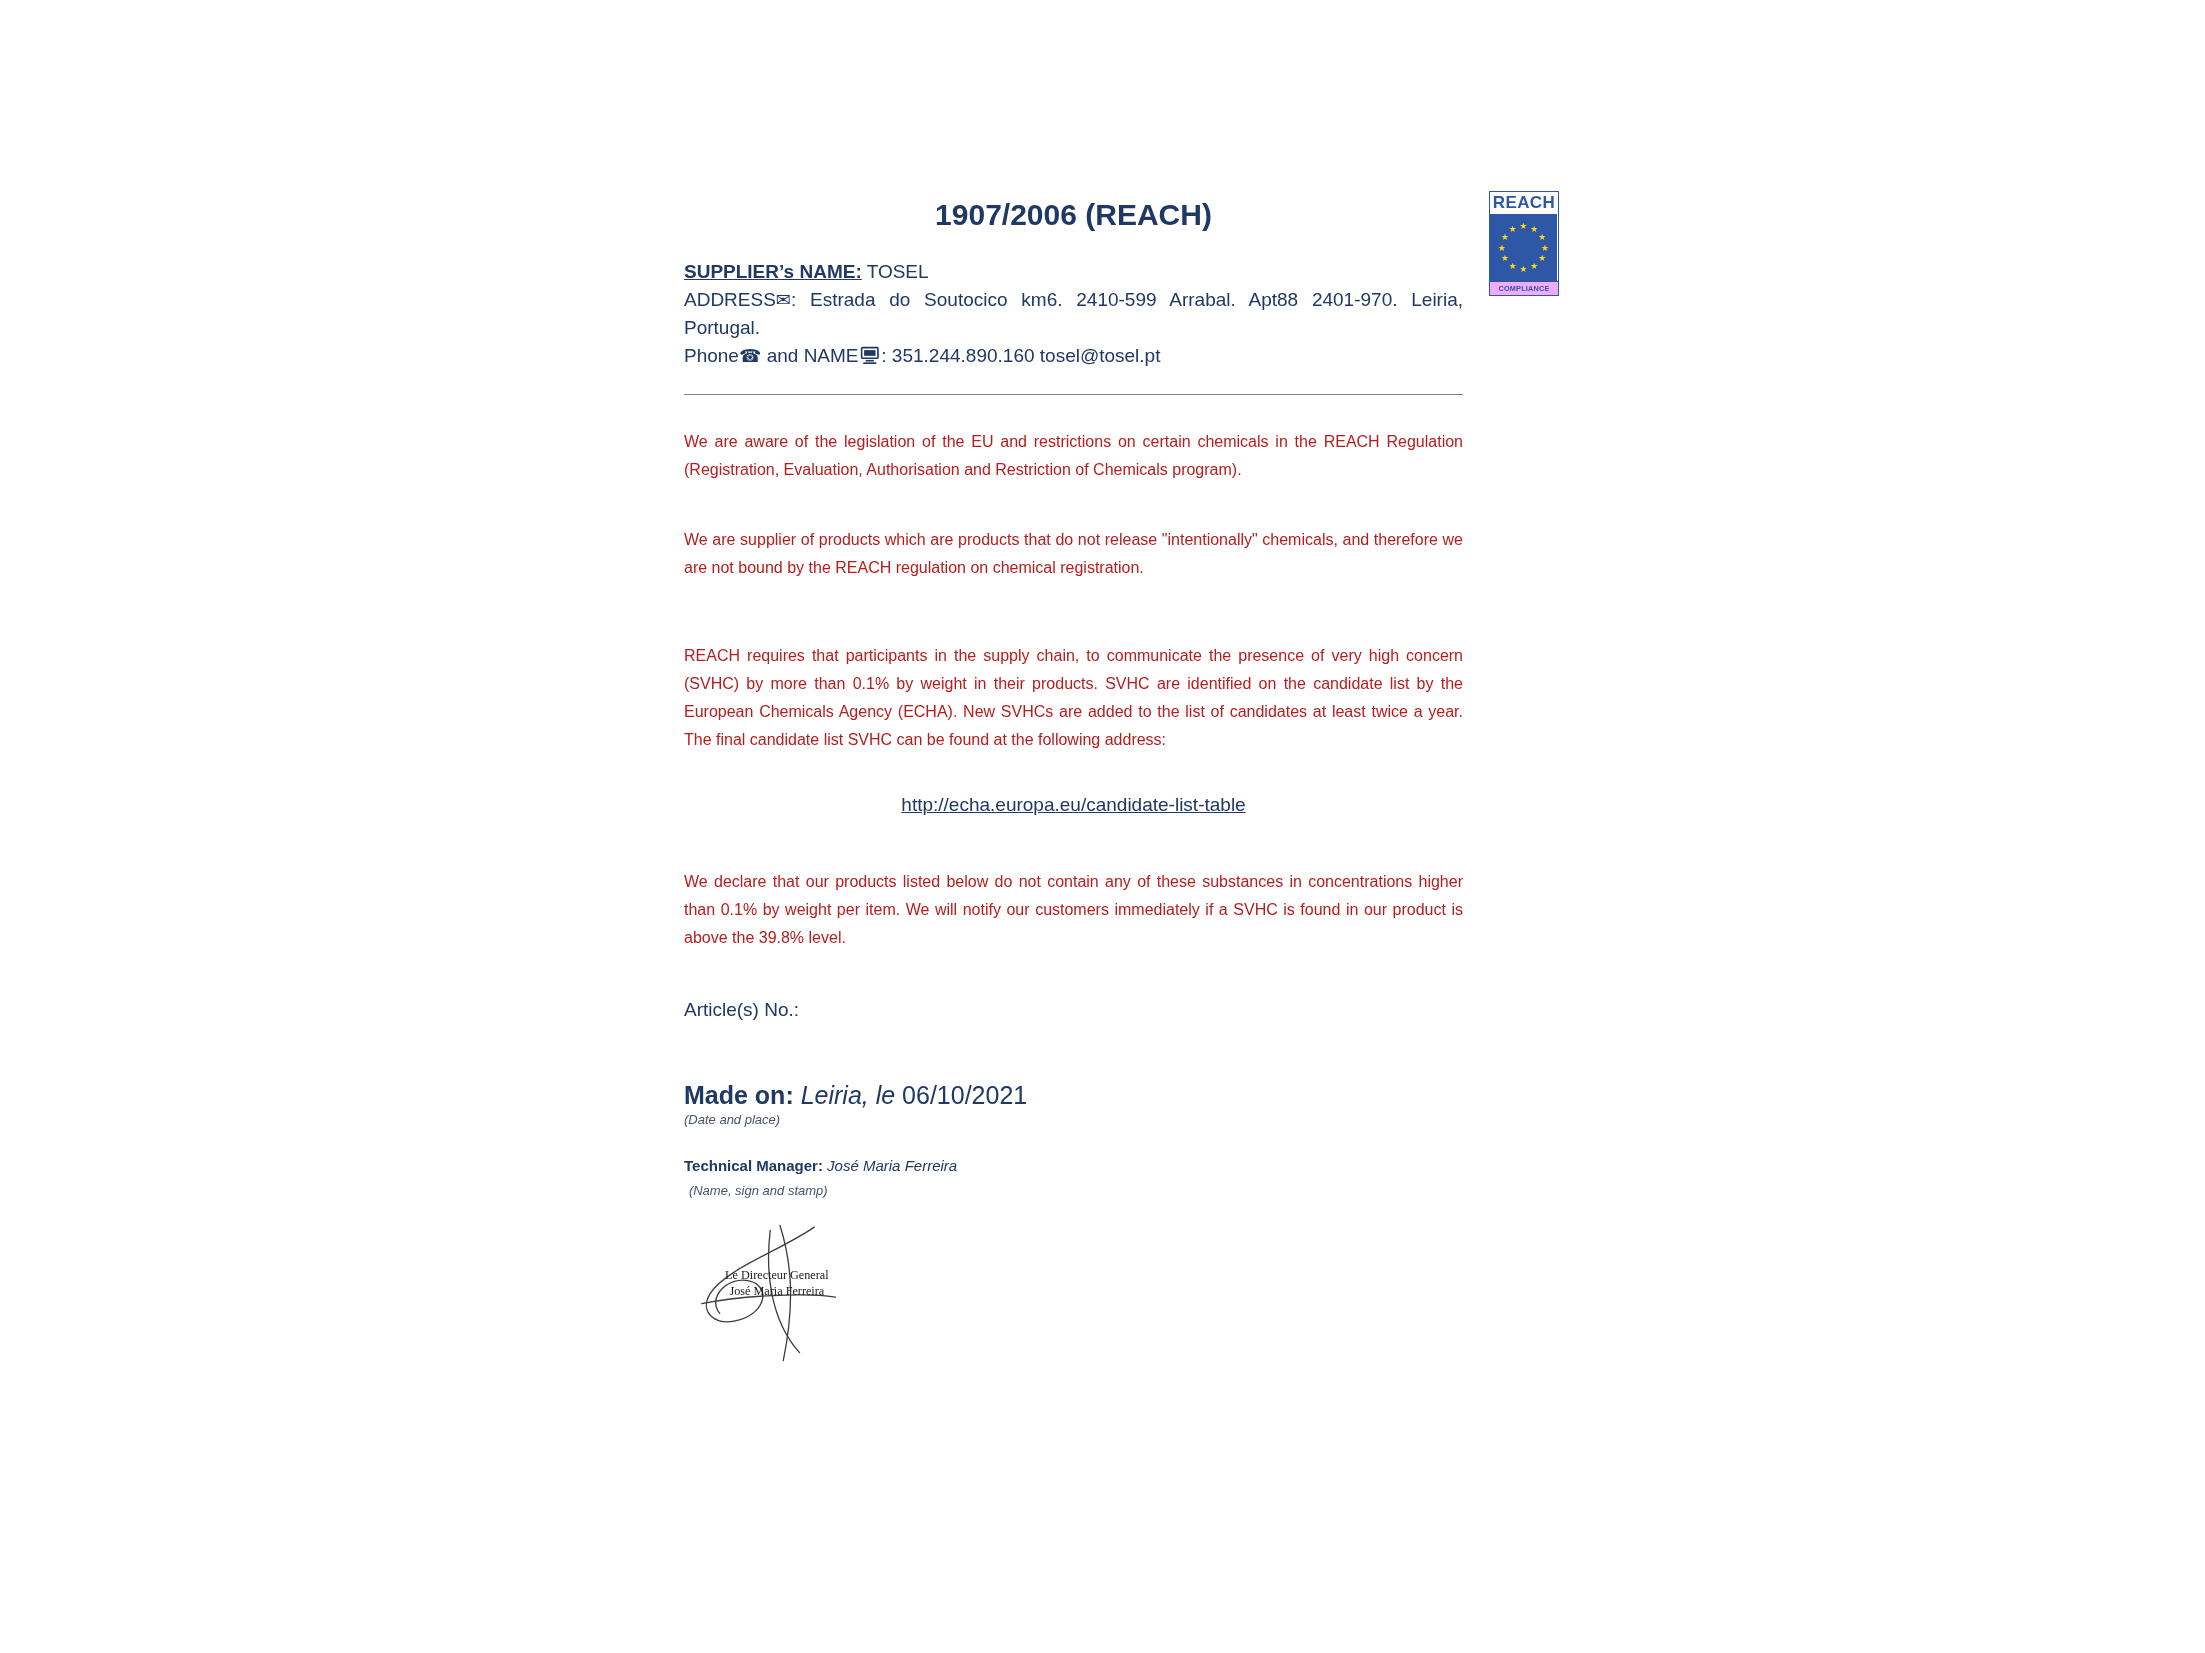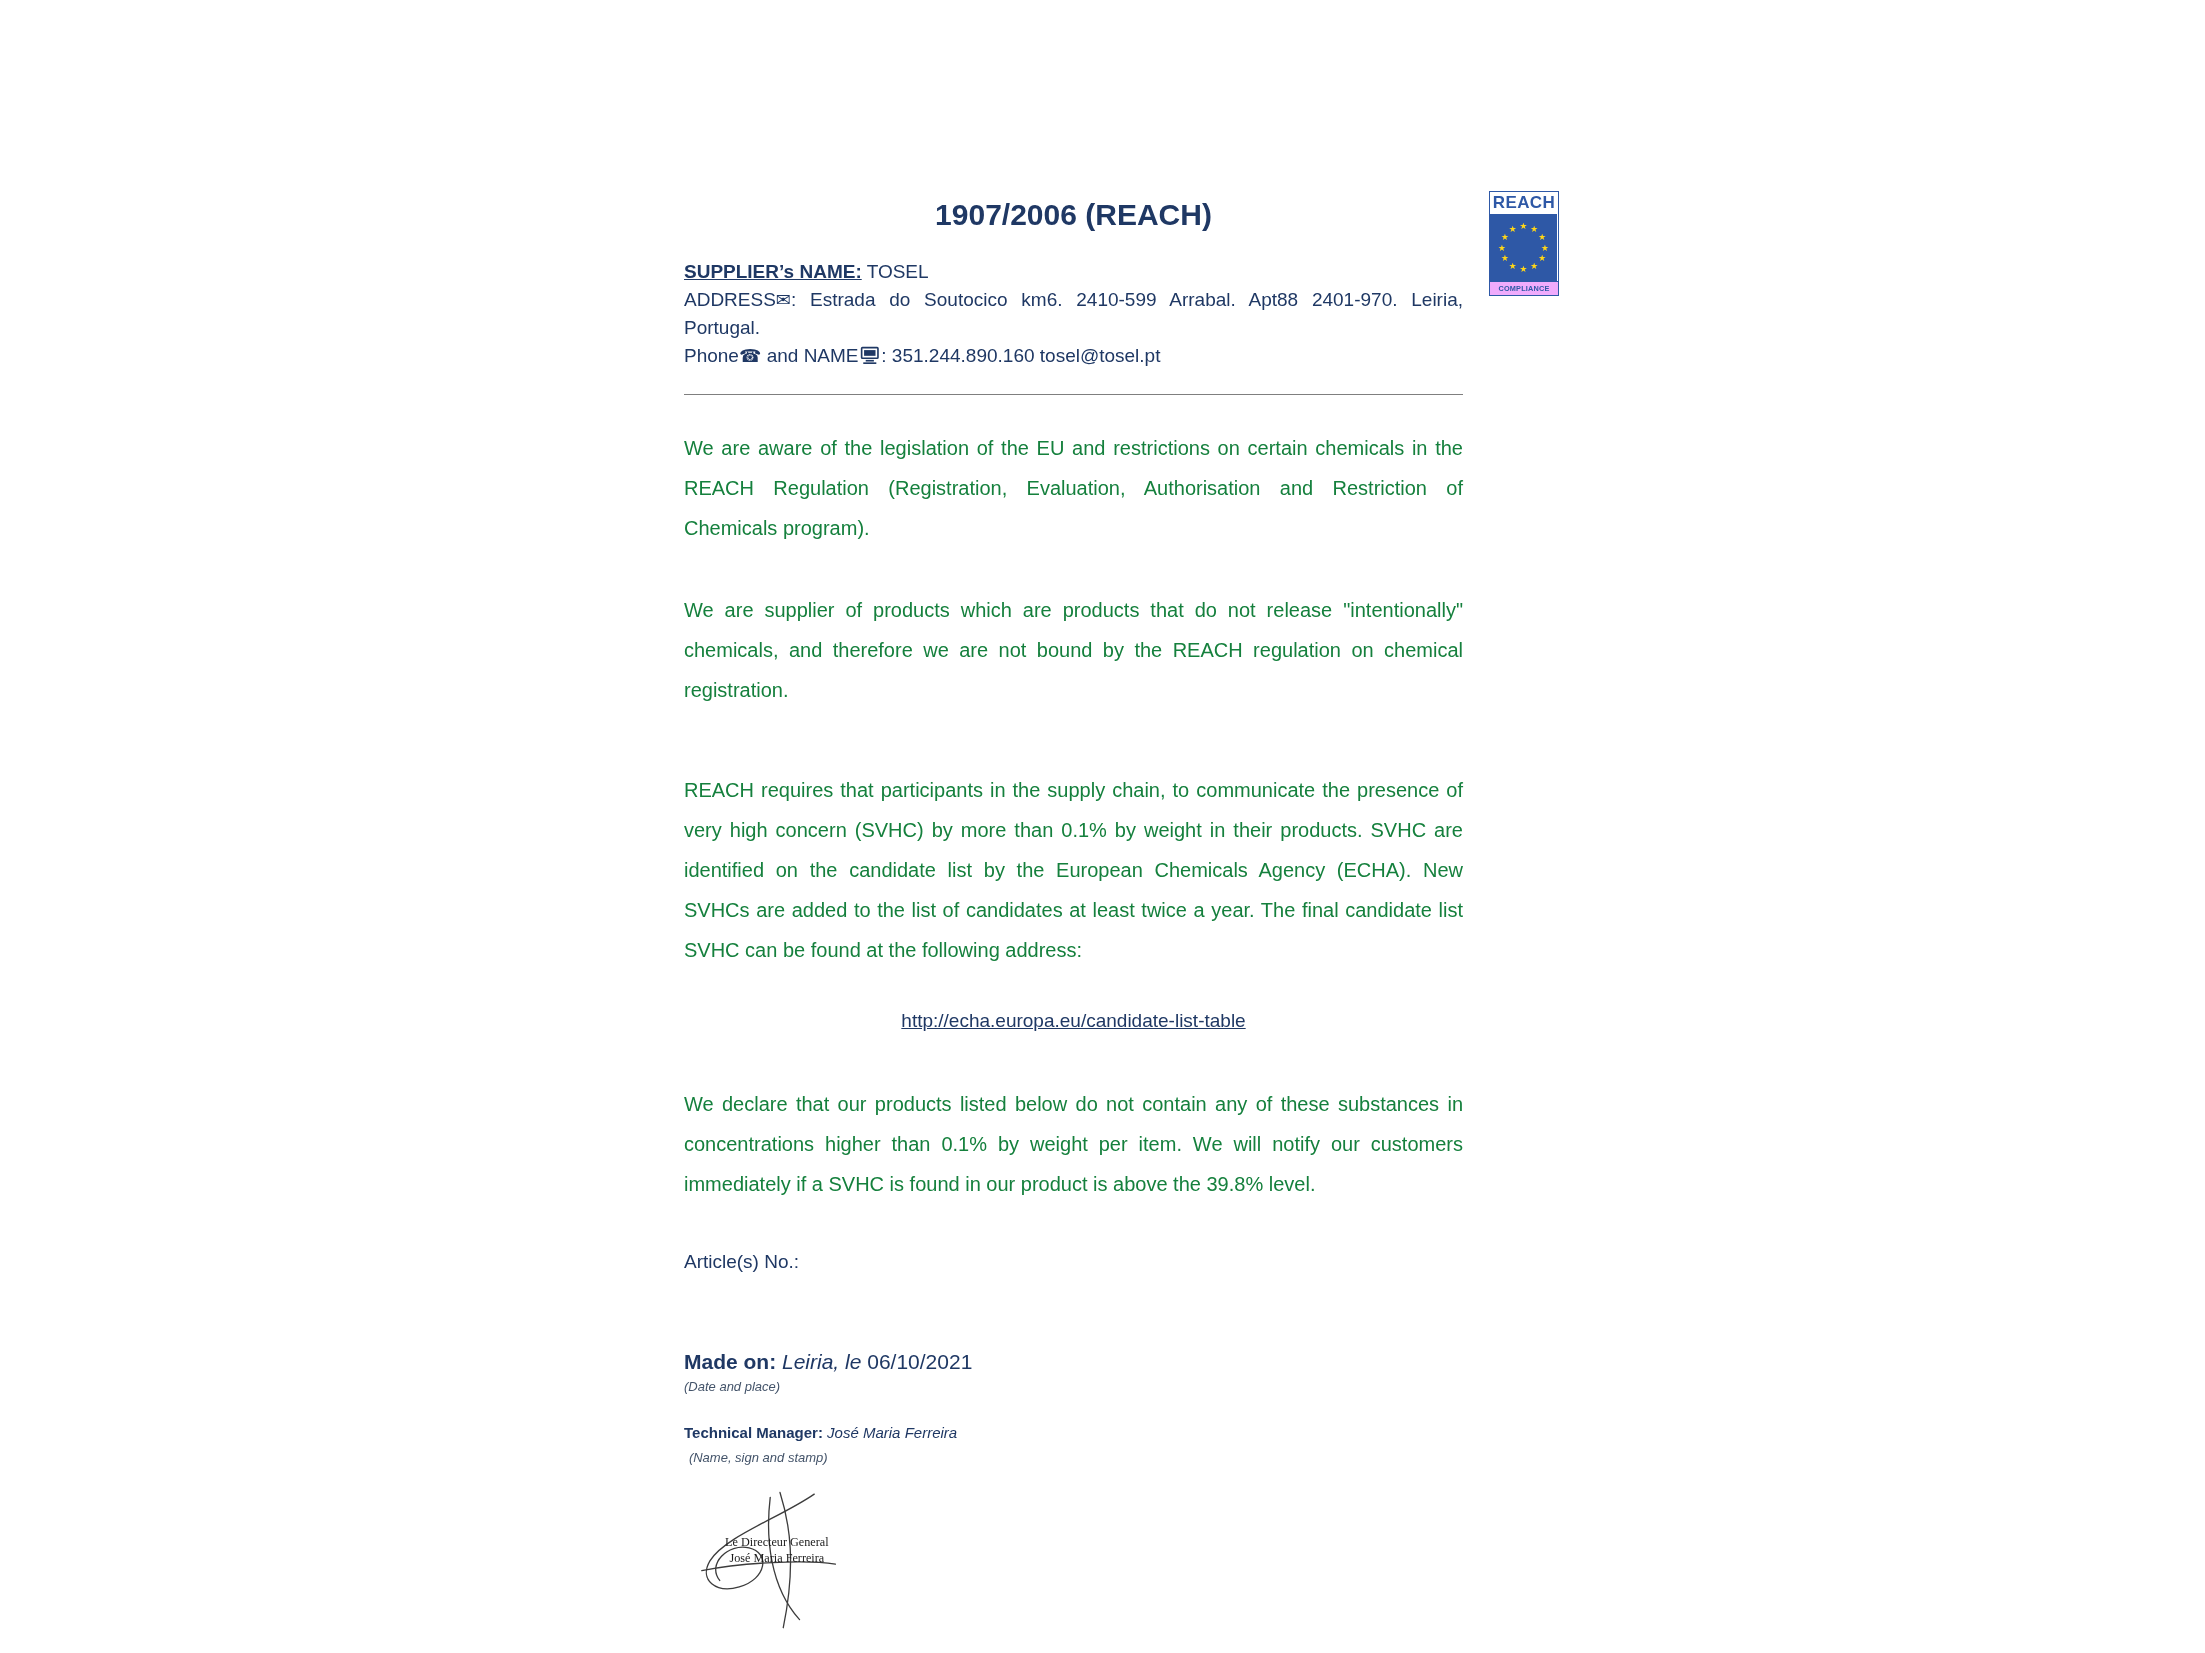--- a/index.html
+++ b/index.html
@@ -33,36 +33,36 @@
   .email-svg { vertical-align: -2.4px; margin: 0 1.6px; }
 
   .divider {
     margin-top: 24.4px;
     border-top: 1.6px solid #7f7f7f;
     width: 100%;
     height: 0;
   }
 
   .para {
-    font-size: 20px;
-    line-height: 40px;
+    font-size: 16px;
+    line-height: 28px;
     text-align: justify;
-    color: #15803d;
+    color: #b91c1c;
   }
   .p1 { margin-top: 33px; }
   .p2 { margin-top: 42px; }
   .p3 { margin-top: 60px; }
   .p4 { margin-top: 49px; }
 
   .link-row { margin-top: 37px; text-align: center; font-size: 19px; line-height: 28px; }
   .link-row a { color: #1F3864; text-decoration: underline; cursor: pointer; }
 
   .articles-line { margin-top: 44px; font-size: 19px; line-height: 28px; }
 
-  .made-on { margin-top: 72px; font-size: 21px; line-height: 28px; }
+  .made-on { margin-top: 57px; font-size: 25px; line-height: 28px; }
   .bold-label { font-weight: bold; }
   .italic { font-style: italic; }
 
   .small-note {
     margin-top: 3.3px;
     font-size: 13px;
     line-height: 16.3px;
     font-style: italic;
     color: #44546A;
   }

